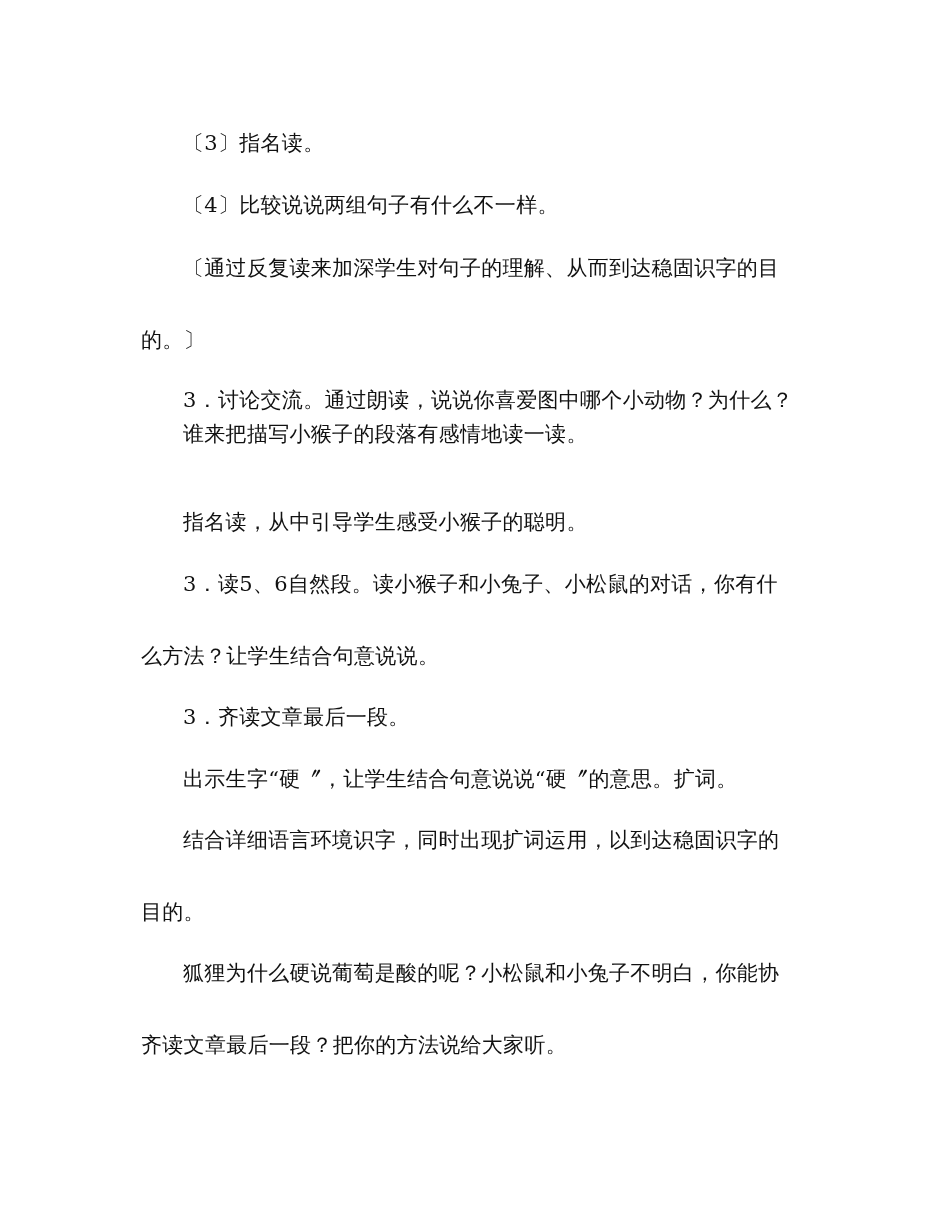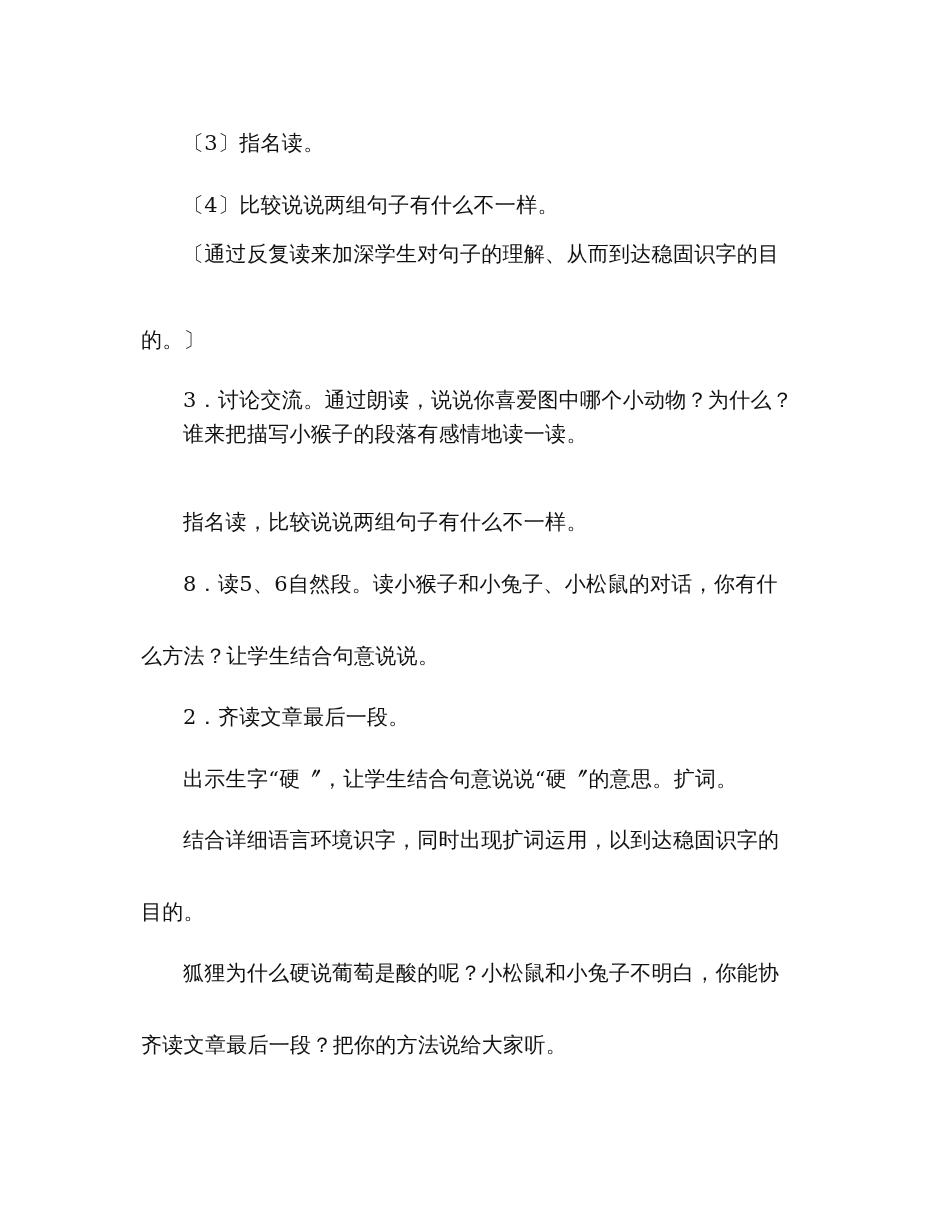--- a/index.html
+++ b/index.html
@@ -9,26 +9,26 @@
   .line { position: absolute; font-size: 21px; line-height: 28px; white-space: nowrap; letter-spacing: 0.3px; }
   .indent { left: 183px; }
   .flush { left: 141px; }
 </style>
 </head>
 <body>
 
 <div class="page">
   <div class="line indent" style="top:129px">〔3〕指名读。</div>
   <div class="line indent" style="top:191px">〔4〕比较说说两组句子有什么不一样。</div>
-  <div class="line indent" style="top:240px">〔通过反复读来加深学生对句子的理解、从而到达稳固识字的目</div>
+  <div class="line indent" style="top:254px">〔通过反复读来加深学生对句子的理解、从而到达稳固识字的目</div>
   <div class="line flush" style="top:326px">的。〕</div>
   <div class="line indent" style="top:386px">3．讨论交流。通过朗读，说说你喜爱图中哪个小动物？为什么？</div>
   <div class="line indent" style="top:420px">谁来把描写小猴子的段落有感情地读一读。</div>
-  <div class="line indent" style="top:508px">指名读，比较说说两组句子有什么不一样。</div>
-  <div class="line indent" style="top:570px">8．读5、6自然段。读小猴子和小兔子、小松鼠的对话，你有什</div>
+  <div class="line indent" style="top:508px">指名读，从中引导学生感受小猴子的聪明。</div>
+  <div class="line indent" style="top:570px">3．读5、6自然段。读小猴子和小兔子、小松鼠的对话，你有什</div>
   <div class="line flush" style="top:642px">么方法？让学生结合句意说说。</div>
-  <div class="line indent" style="top:703px">2．齐读文章最后一段。</div>
+  <div class="line indent" style="top:703px">3．齐读文章最后一段。</div>
   <div class="line indent" style="top:826px">结合详细语言环境识字，同时出现扩词运用，以到达稳固识字的</div>
   <div class="line indent" style="top:765px">出示生字“硬〞，让学生结合句意说说“硬〞的意思。扩词。</div>
   <div class="line flush" style="top:898px">目的。</div>
   <div class="line indent" style="top:959px">狐狸为什么硬说葡萄是酸的呢？小松鼠和小兔子不明白，你能协</div>
   <div class="line flush" style="top:1031px">齐读文章最后一段？把你的方法说给大家听。</div>
 </div>
 
 </body></html>

